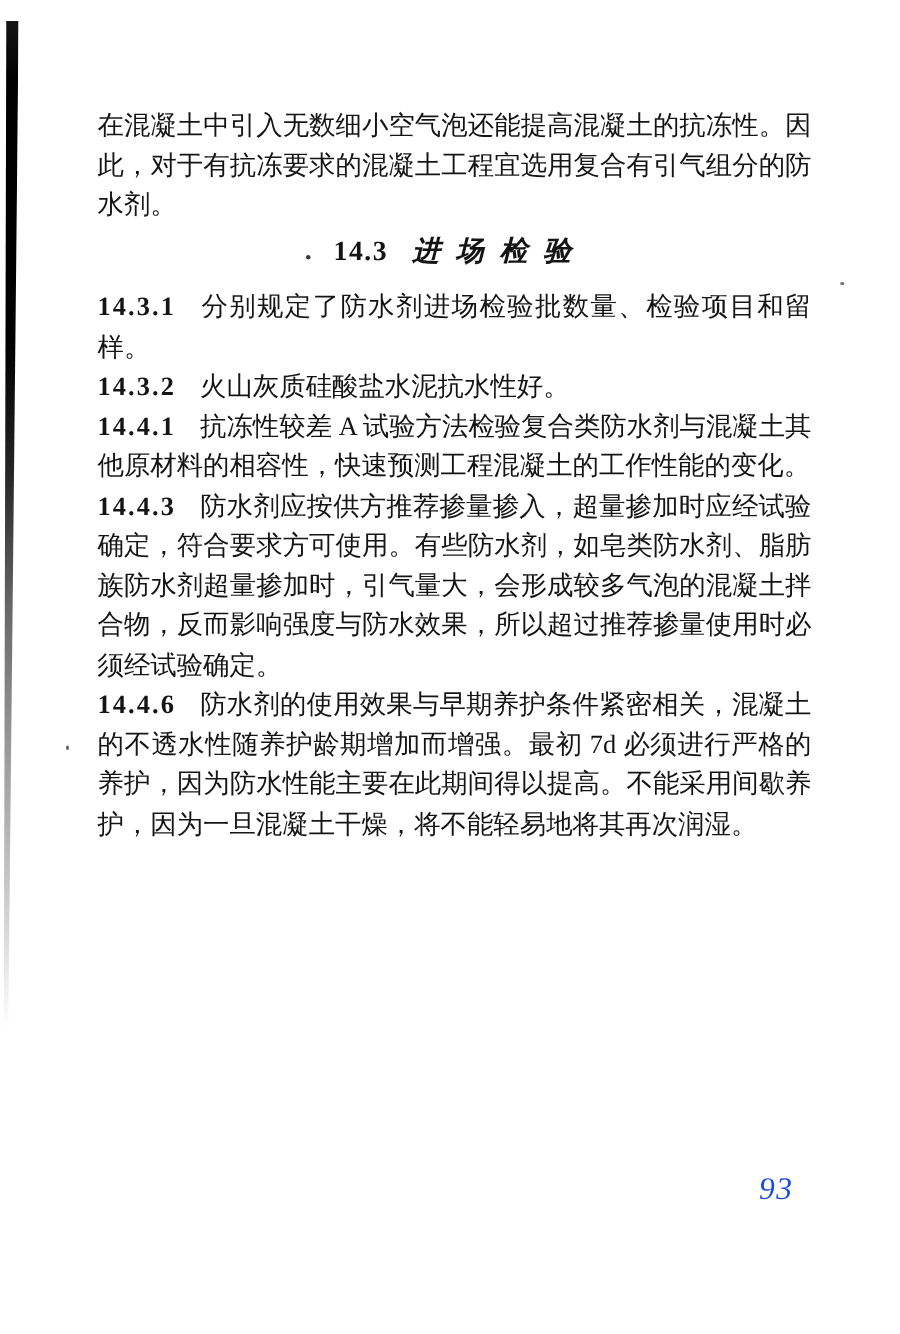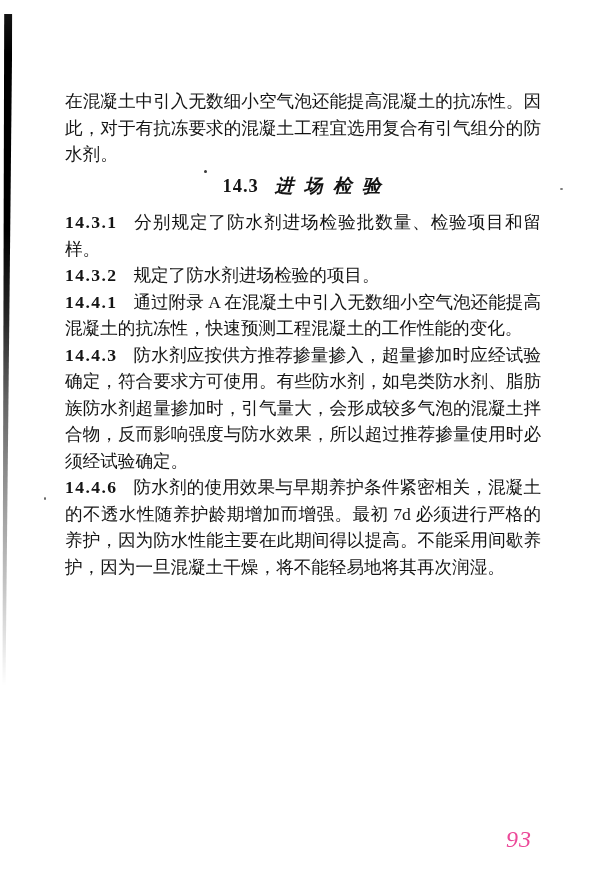--- a/index.html
+++ b/index.html
@@ -42,21 +42,21 @@
     background: #3a3a3a;
     border-radius: 50%;
   }
   .speck.s1 { left: 204px; top: 170px; width: 3px; height: 3px; }
   .speck.s2 { left: 560px; top: 188px; width: 3px; height: 2px; opacity: .7; }
   .speck.s3 { left: 44px;  top: 497px; width: 2px; height: 3px; opacity: .8; }
 
   .content {
     position: absolute;
     left: 65px;
-    top: 88px;
+    top: 70px;
     width: 476px;
     font-size: 17.6px;
     line-height: 26.5px;
     text-align: justify;
   }
   .content p {
     margin: 0;
     text-justify: inter-ideograph;
   }
   .heading {
@@ -77,40 +77,40 @@
     font-style: italic;
   }
   .cnum {
     font-weight: bold;
     letter-spacing: 1.4px;
     margin-right: 16px;
   }
   .page-number {
     position: absolute;
     left: 506px;
-    top: 826px;
-    font-size: 24px;
+    top: 780px;
+    font-size: 21px;
     font-style: italic;
-    color: #ec4899;
+    color: #1d4ed8;
     letter-spacing: 1px;
   }
 </style>
 </head>
 <body>
 
 <div class="page">
   <div class="scan-streak"></div>
   <div class="speck s1"></div>
   <div class="speck s2"></div>
   <div class="speck s3"></div>
 
   <main class="content" id="content">
       <p><span>在混凝土中引入无数细小空气泡还能提高混凝土的抗冻性。因此，对于有抗冻要求的混凝土工程宜选用复合有引气组分的防水剂。</span></p>
       <h2 class="heading"><span class="hnum">14.3</span><span class="htitle">进 场 检 验</span></h2>
       <p><span class="cnum">14.3.1</span><span>分别规定了防水剂进场检验批数量、检验项目和留样。</span></p>
-      <p><span class="cnum">14.3.2</span><span>规定了防水剂进场检验的项目。</span></p>
-      <p><span class="cnum">14.4.1</span><span>通过附录 A 在混凝土中引入无数细小空气泡还能提高混凝土的抗冻性，快速预测工程混凝土的工作性能的变化。</span></p>
+      <p><span class="cnum">14.3.2</span><span>火山灰质硅酸盐水泥抗水性好。</span></p>
+      <p><span class="cnum">14.4.1</span><span>抗冻性较差 A 试验方法检验复合类防水剂与混凝土其他原材料的相容性，快速预测工程混凝土的工作性能的变化。</span></p>
       <p><span class="cnum">14.4.3</span><span>防水剂应按供方推荐掺量掺入，超量掺加时应经试验确定，符合要求方可使用。有些防水剂，如皂类防水剂、脂肪族防水剂超量掺加时，引气量大，会形成较多气泡的混凝土拌合物，反而影响强度与防水效果，所以超过推荐掺量使用时必须经试验确定。</span></p>
       <p><span class="cnum">14.4.6</span><span>防水剂的使用效果与早期养护条件紧密相关，混凝土的不透水性随养护龄期增加而增强。最初 7d 必须进行严格的养护，因为防水性能主要在此期间得以提高。不能采用间歇养护，因为一旦混凝土干燥，将不能轻易地将其再次润湿。</span></p>
     </main>
 
   <div class="page-number">93</div>
 </div>
 
 </body></html>

